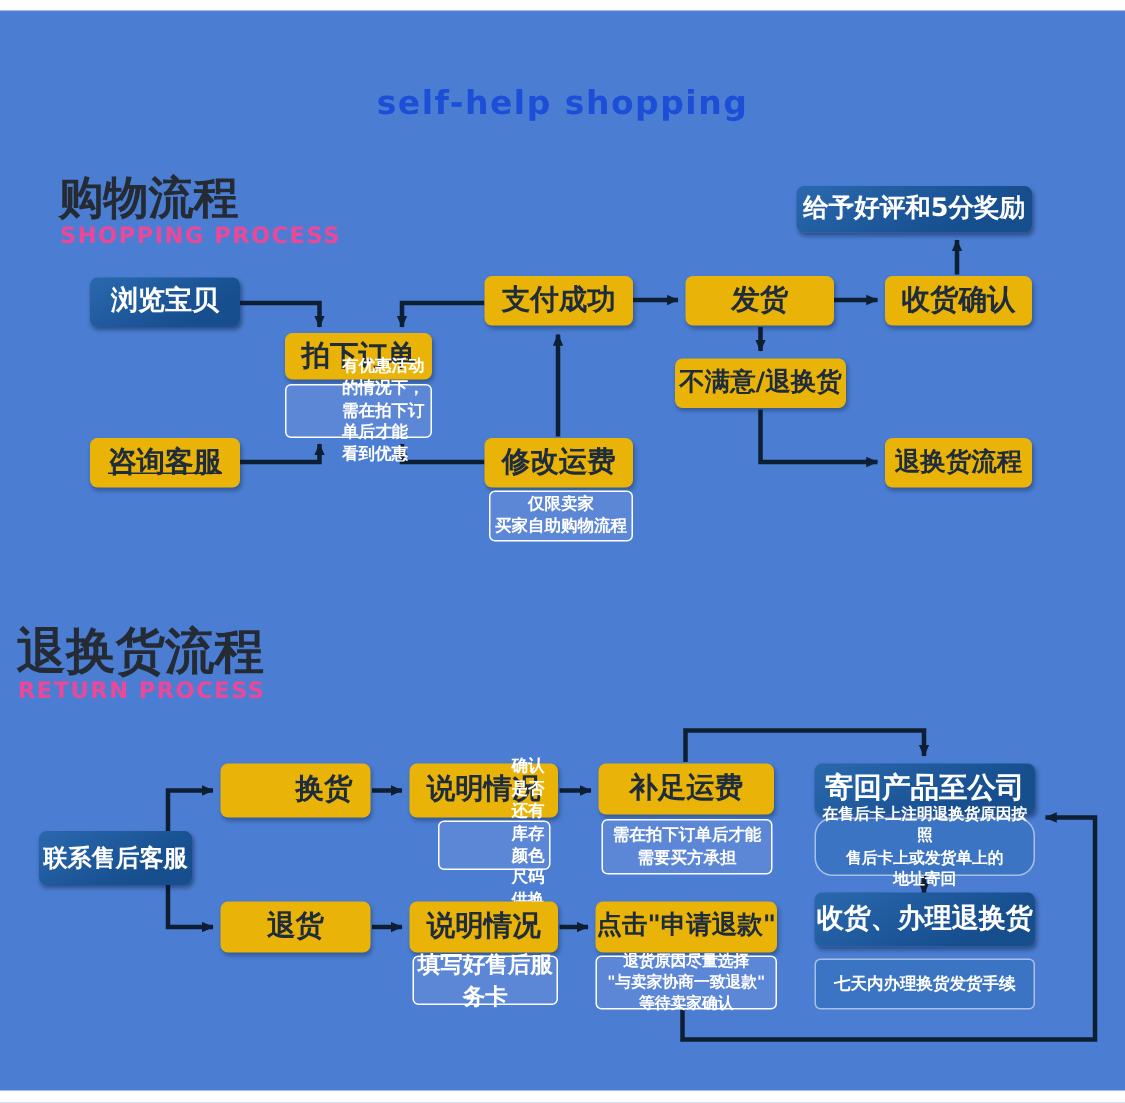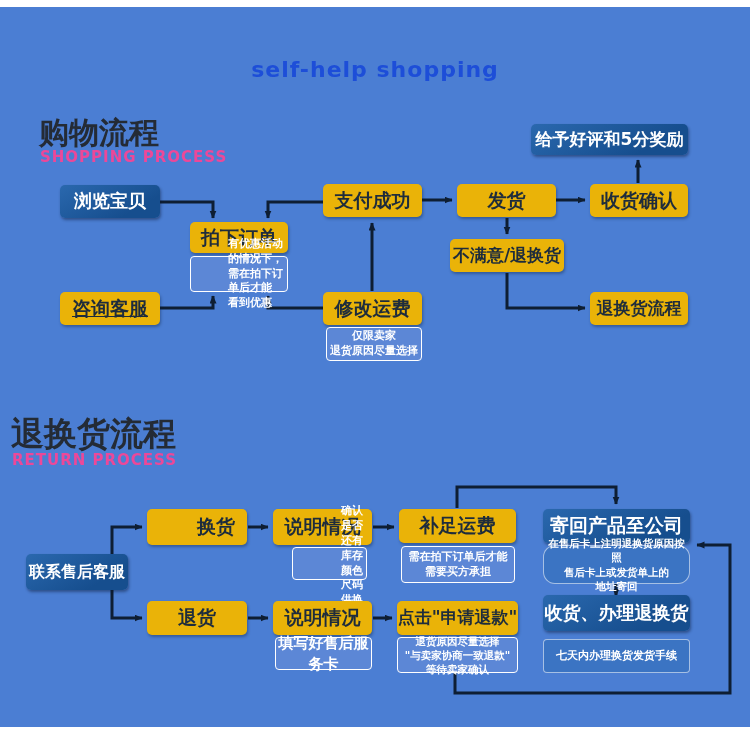--- a/index.html
+++ b/index.html
@@ -65,21 +65,21 @@
 
   <div class="box dark" style="left:60px;top:185px;width:100px;height:33px;">浏览宝贝</div>
   <div class="box cream" style="left:190px;top:222px;width:98px;height:31px;">拍下订单</div>
   <div class="note note-light left" style="left:190px;top:256px;width:98px;height:36px;padding-left:37px;">有优惠活动的情况下，
 需在拍下订单后才能
 看到优惠</div>
   <div class="box cream" style="left:60px;top:292px;width:100px;height:33px;text-decoration:underline;">咨询客服</div>
   <div class="box cream" style="left:323px;top:184px;width:99px;height:33px;">支付成功</div>
   <div class="box cream" style="left:323px;top:292px;width:99px;height:33px;">修改运费</div>
   <div class="note note-light" style="left:326px;top:327px;width:96px;height:34px;">仅限卖家
-退货原因尽量选择</div>
+买家自助购物流程</div>
   <div class="box cream" style="left:457px;top:184px;width:99px;height:33px;">发货</div>
   <div class="box cream" style="left:450px;top:239px;width:114px;height:33px;font-size:17px;">不满意/退换货</div>
   <div class="box dark" style="left:531px;top:124px;width:157px;height:31px;font-size:17px;">给予好评和5分奖励</div>
   <div class="box cream" style="left:590px;top:184px;width:98px;height:33px;">收货确认</div>
   <div class="box cream" style="left:590px;top:292px;width:98px;height:33px;font-size:17px;">退换货流程</div>
 
   <div class="box dark" style="left:26px;top:554px;width:102px;height:36px;font-size:16px;">联系售后客服</div>
   <div class="box cream" style="left:147px;top:509px;width:100px;height:36px;padding-left:38px;">换货</div>
   <div class="box cream" style="left:273px;top:509px;width:99px;height:36px;">说明情况</div>
   <div class="note note-light" style="left:292px;top:547px;width:75px;height:33px;padding-left:45px;">确认是否还有库存

